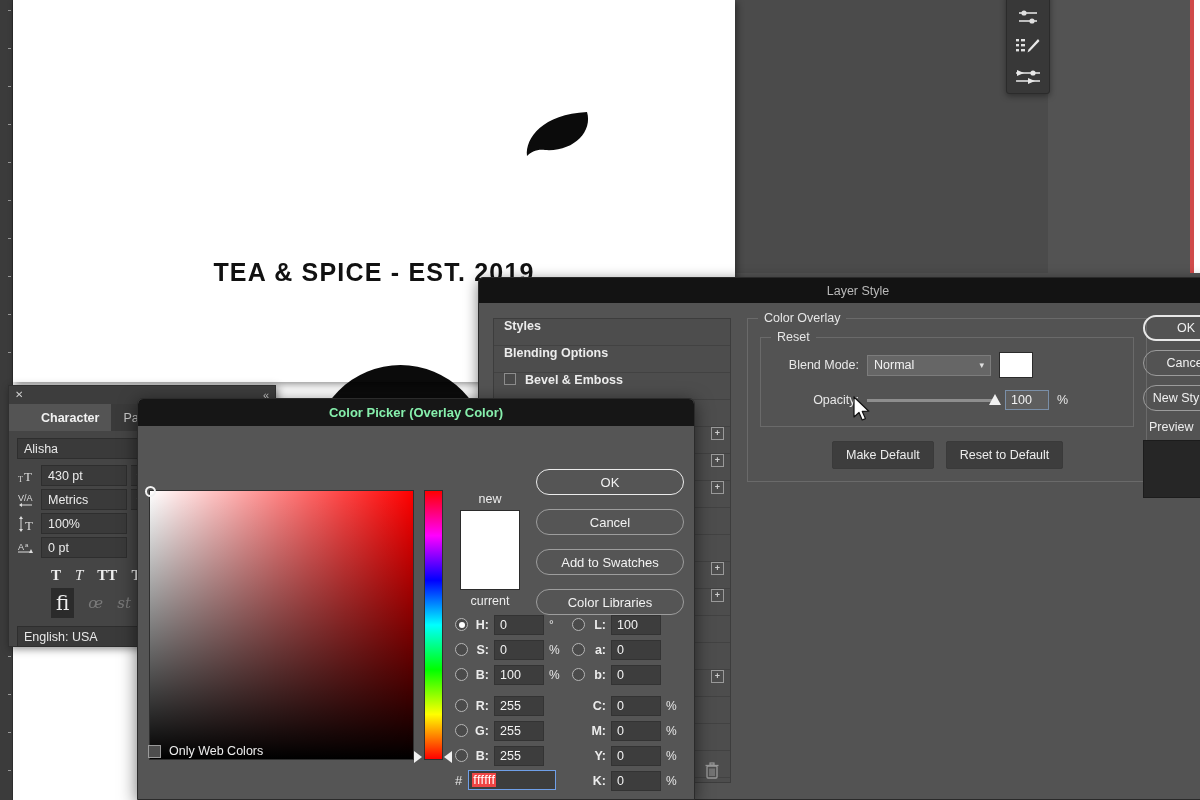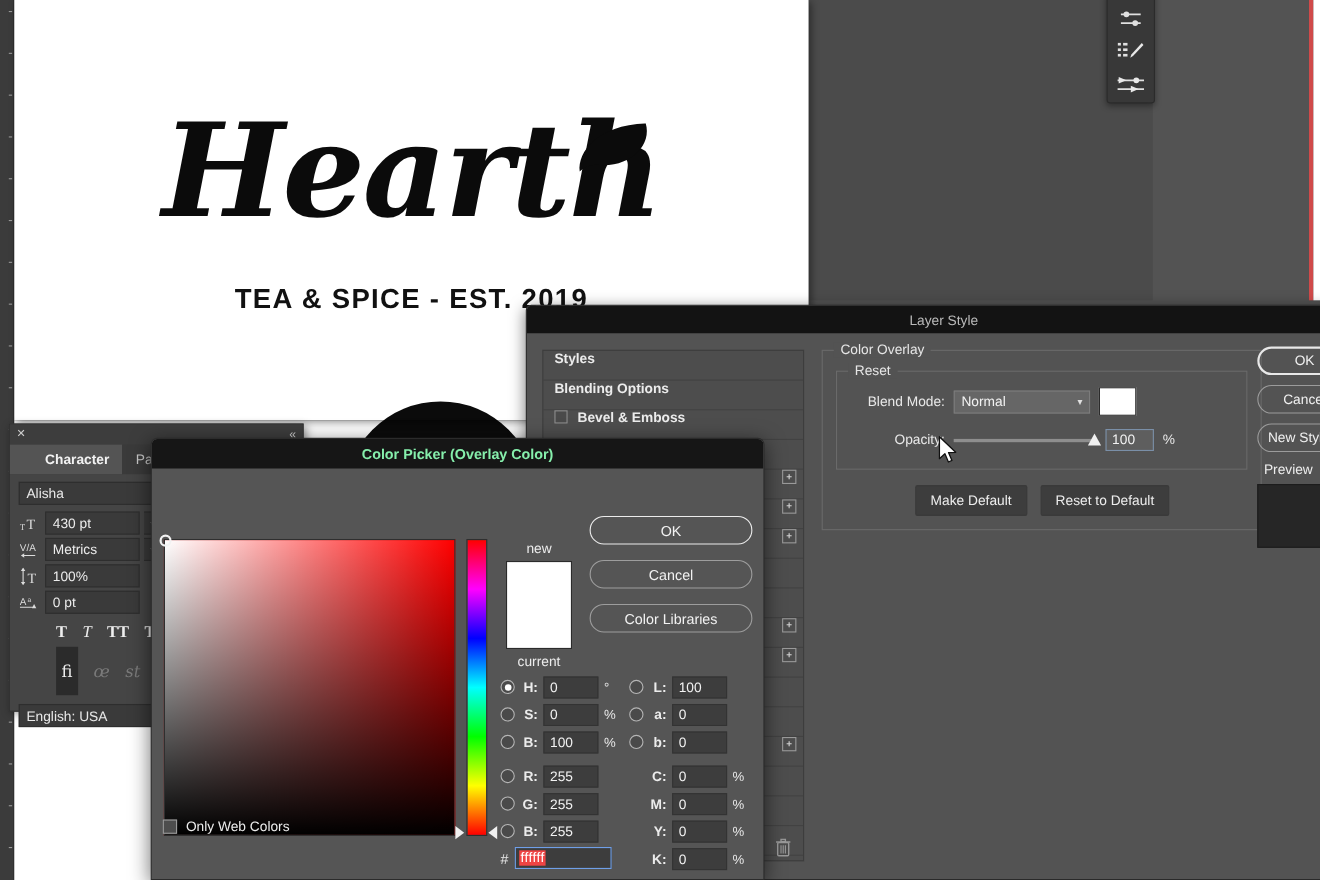--- a/index.html
+++ b/index.html
@@ -113,21 +113,21 @@
     background: #3a3a3a; border: 1px solid #2e2e2e; height: 21px; color:#ececec;
     font-size: 12.5px; display:flex; align-items:center; padding: 0 6px; width: 86px;
   }
   .cp-caret {
     width: 17px; height: 21px; background:#3a3a3a; border:1px solid #2e2e2e; border-left:none;
     display:flex; align-items:center; justify-content:center; color:#d4d4d4; font-size: 9px;
   }
   .cp-style-row { display:flex; gap: 14px; align-items:center; justify-content:flex-start; padding: 6px 0 0 34px; }
   .cp-style-row span { color:#eee; font-size: 15px; }
   .cp-ligrow { display:flex; gap: 14px; align-items:center; padding: 4px 0 0 34px; }
-  .cp-lig-on { background:#2b2b2b; padding:13px 5px; color:#eee; font-size:15px; font-family:"DejaVu Serif",serif; }
+  .cp-lig-on { background:#2b2b2b; padding:3px 5px; color:#eee; font-size:20px; font-family:"DejaVu Serif",serif; }
   .cp-lig-off { color:#7a7a7a; font-size:15px; font-family:"DejaVu Serif",serif; font-style:italic; }
   .cp-lang { margin-top: 8px; }
 
   
   .layer-style {
     position: absolute; left: 478px; top: 277px; width: 760px; height: 523px;
     background: #535353; border: 1px solid #2a2a2a; border-radius: 5px 5px 0 0;
     box-shadow: 0 3px 14px rgba(0,0,0,.5);
     overflow: hidden;
   }
@@ -319,21 +319,20 @@
         <span class="tick" style="top: 618px;"></span>
         <span class="tick" style="top: 656px;"></span>
         <span class="tick" style="top: 694px;"></span>
         <span class="tick" style="top: 732px;"></span>
         <span class="tick" style="top: 770px;"></span>
       </div>
 
     <div class="canvas-left-strip"></div>
     <div class="canvas-doc">
       <div class="logo-wrap">
-        <div class="logo-script">Hearth</div>
         <svg class="logo-leaf" viewBox="0 0 74 48">
           <path d="M6 44 C4 26 22 2 66 0 C72 20 52 40 24 38 C16 37 10 40 6 44 Z" fill="#0b0b0b"></path>
         </svg>
         <div class="logo-sub">TEA &amp; SPICE - EST. 2019</div>
         <div class="logo-circle"></div>
       </div>
     </div>
     <div class="canvas-shadow"></div>
 
     <div class="tool-strip">
@@ -565,20 +564,21 @@
 
       <div class="newcur">
         <div class="lbl">new</div>
         <div class="swatch"></div>
         <div class="lbl">current</div>
       </div>
 
       <div class="cpk-buttons">
         <div class="cpk-pill primary">OK</div>
         <div class="cpk-pill">Cancel</div>
+        <div class="cpk-pill">Add to Swatches</div>
         <div class="cpk-pill">Color Libraries</div>
       </div>
     </div>
   </div>
 
   <div class="webcolors">
     <span class="wc-box"></span>
     <span class="wc-lbl">Only Web Colors</span>
   </div>
 

